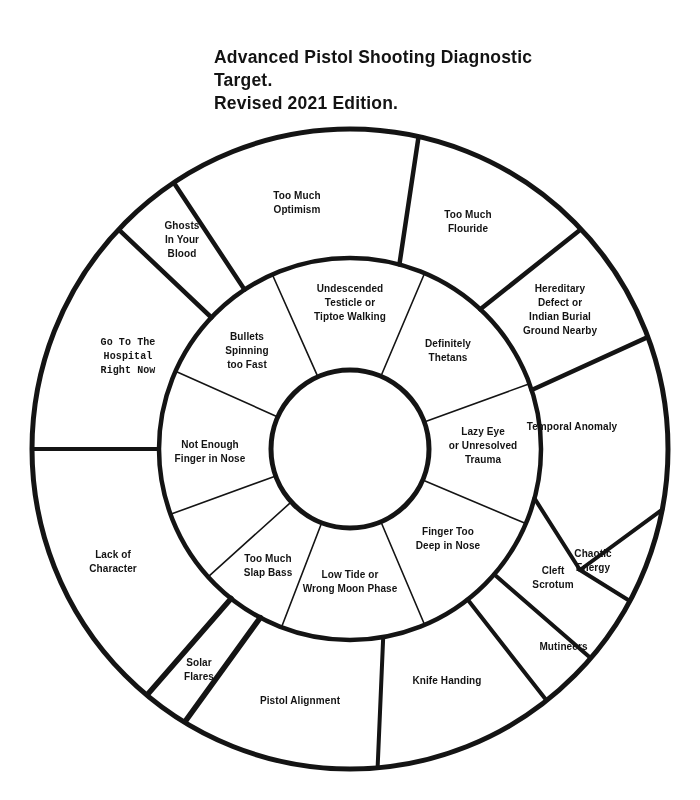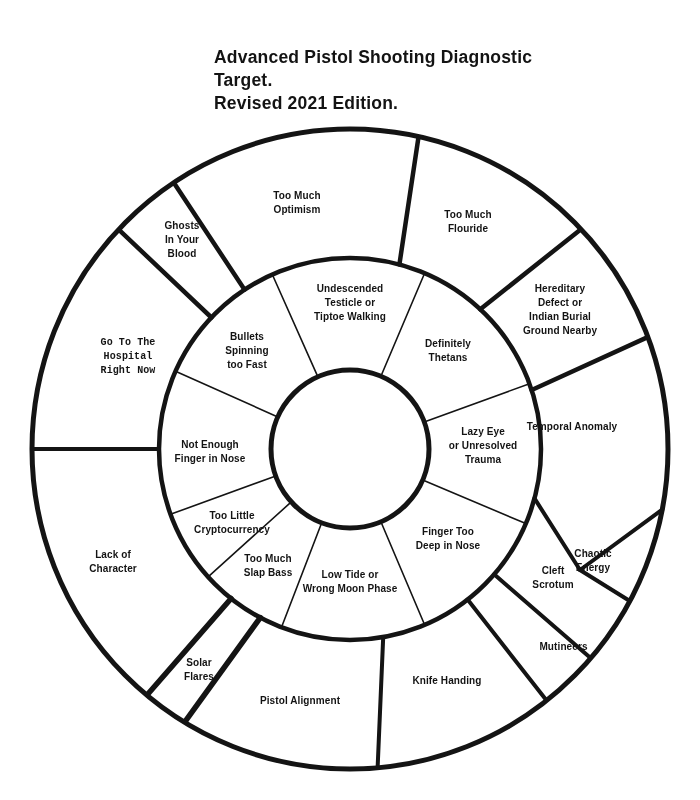--- a/index.html
+++ b/index.html
@@ -115,21 +115,19 @@
 Thetans</div>
   <div class="seg-label" style="left:483px; top:446px;">Lazy Eye
 or Unresolved
 Trauma</div>
   <div class="seg-label" style="left:448px; top:539px;">Finger Too
 Deep in Nose</div>
   <div class="seg-label" style="left:350px; top:582px;">Low Tide or
 Wrong Moon Phase</div>
   <div class="seg-label" style="left:268px; top:566px;">Too Much
 Slap Bass</div>
-  <div class="seg-label" style="left:232px; top:523px;">Too Little
-Cryptocurrency</div>
   <div class="seg-label" style="left:210px; top:424px;margin-top:28px;">Not Enough
 Finger in Nose</div>
   <div class="seg-label" style="left:247px; top:351px;">Bullets
 Spinning
 too Fast</div>
 
 </div>
 
 </body></html>

